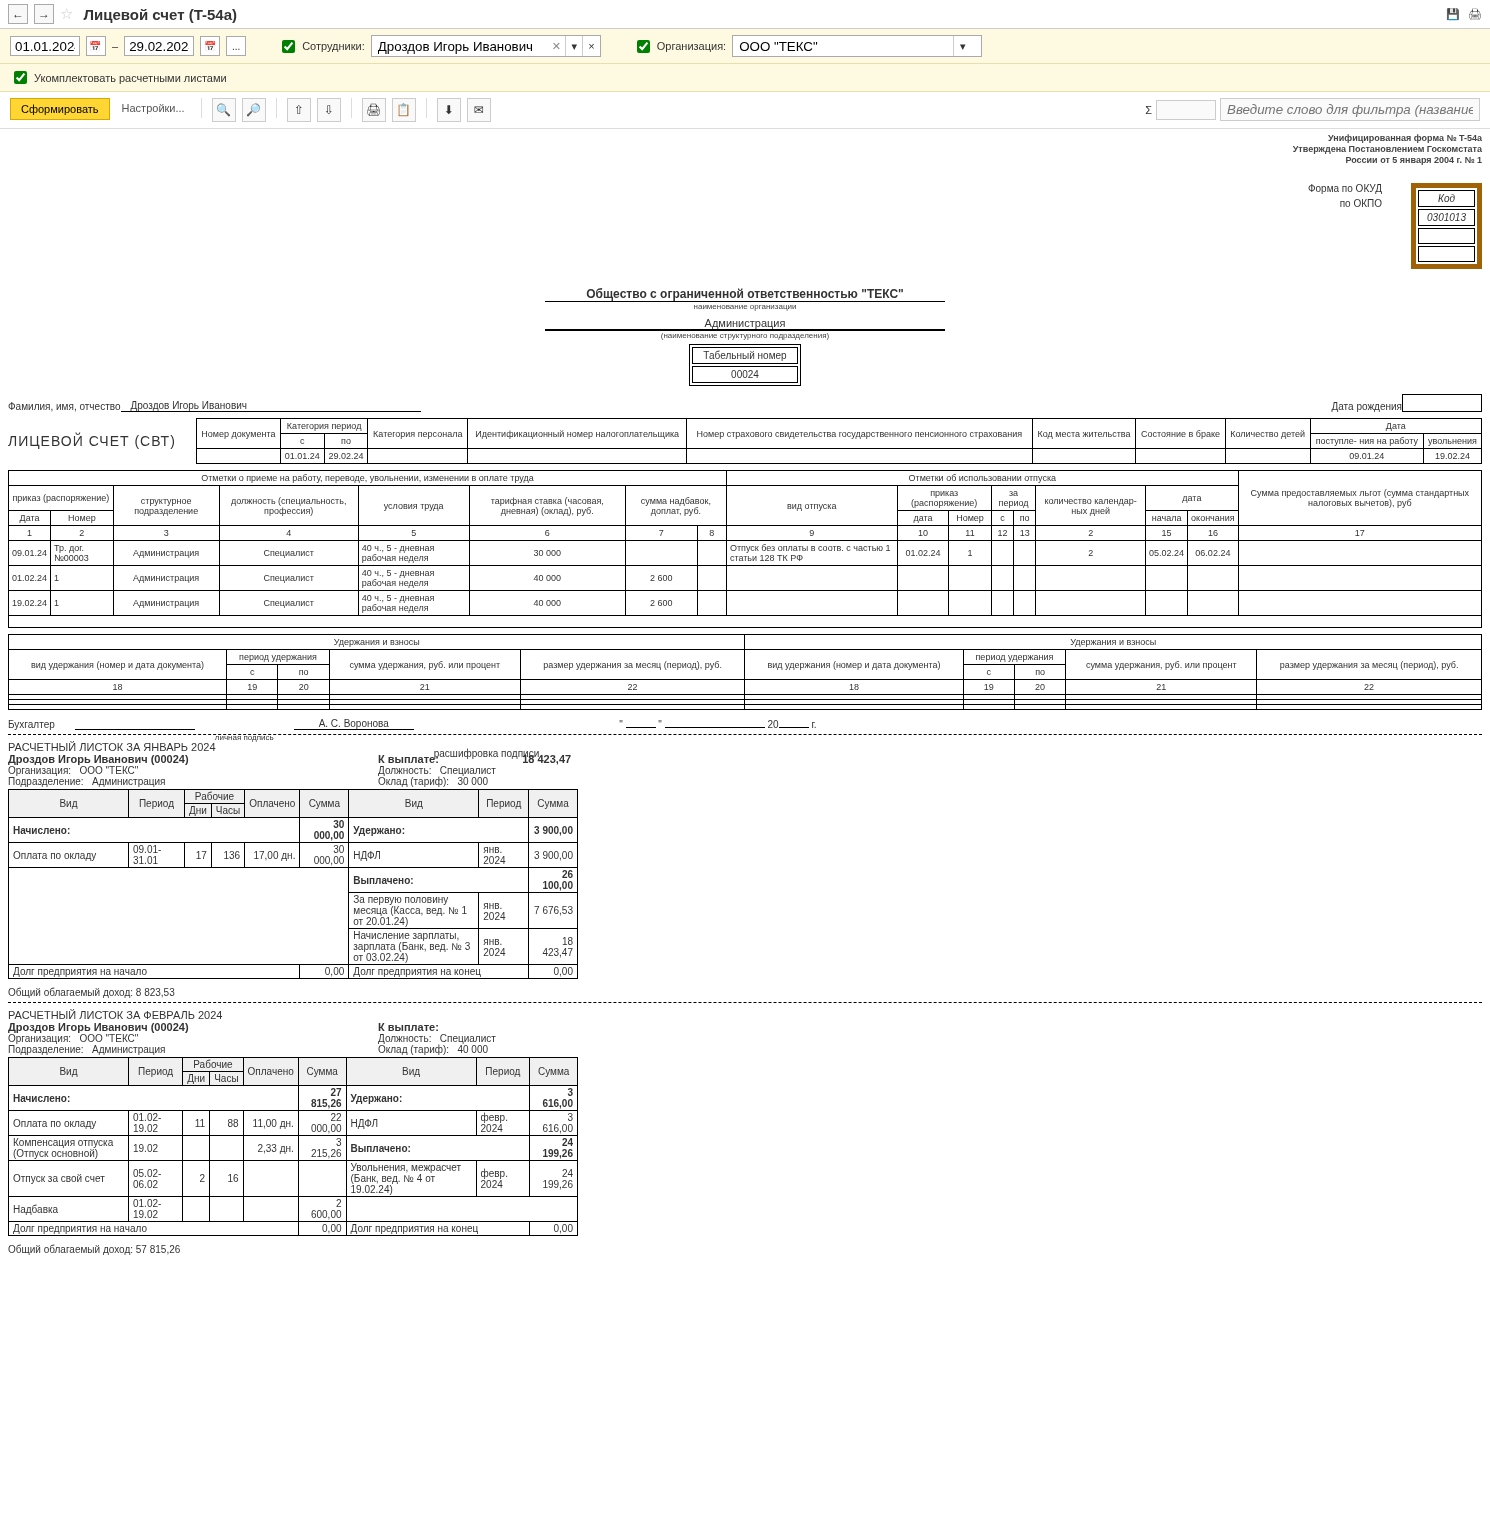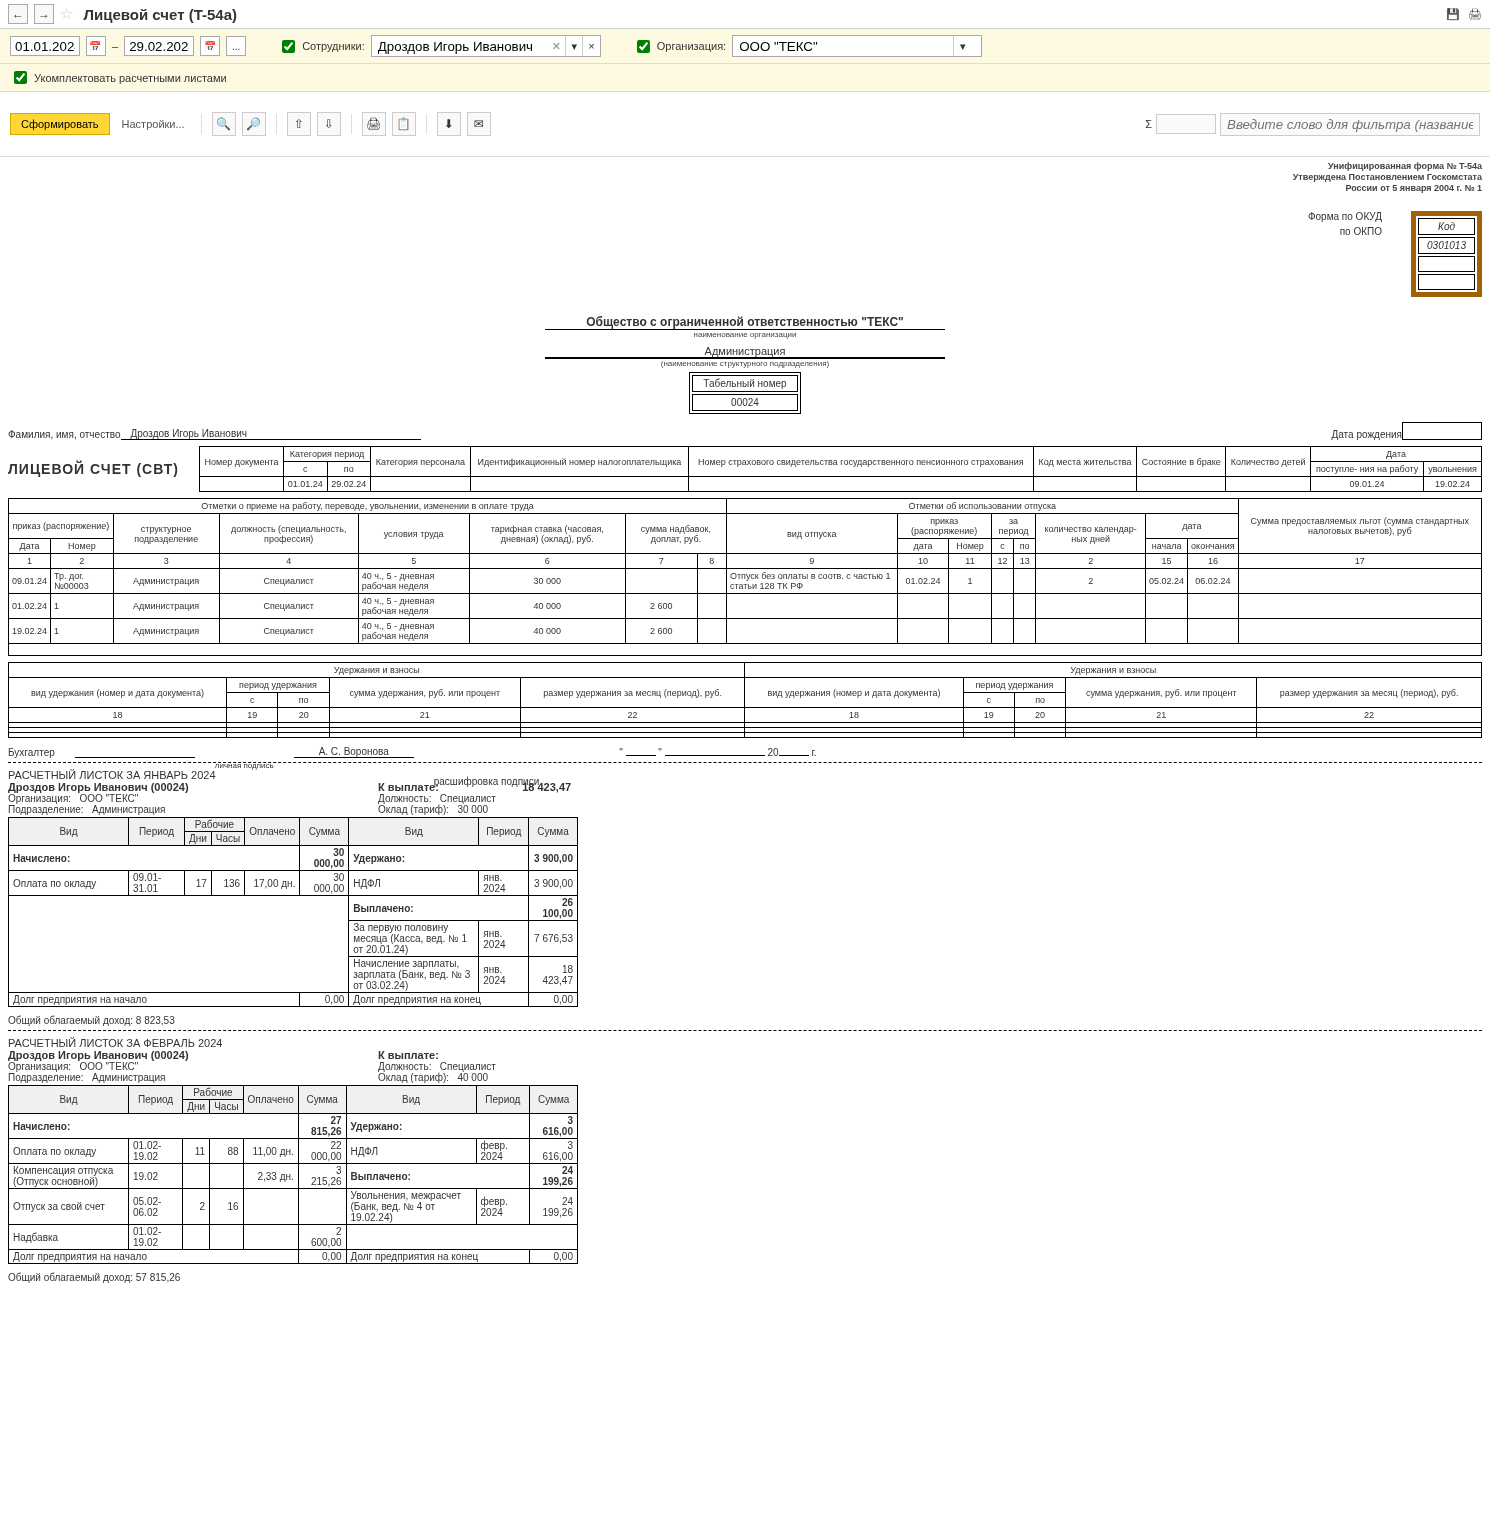--- a/index.html
+++ b/index.html
@@ -11,38 +11,38 @@
   .right-ico { margin-left:auto; display:flex; gap:8px; }
   .filterbar { background:#fef9e1; padding:6px 10px; display:flex; flex-wrap:wrap; align-items:center; gap:6px; border-bottom:1px solid #e8dfad; }
   .date-inp { width:70px; border:1px solid #aaa; padding:2px 4px; height:20px; }
   .cal-btn { width:20px; height:20px; border:1px solid #aaa; background:#fff; display:flex; align-items:center; justify-content:center; font-size:10px; cursor:pointer; }
   .chk { display:flex; align-items:center; gap:4px; }
   .chk input { accent-color:green; }
   .combo { display:flex; align-items:center; border:1px solid #aaa; background:#fff; height:22px; }
   .combo input { border:none; outline:none; padding:0 6px; height:20px; }
   .combo .x, .combo .dd { width:18px; text-align:center; border-left:1px solid #ccc; cursor:pointer; line-height:20px; }
   .filterbar2 { background:#fef9e1; padding:4px 10px; border-bottom:1px solid #e8dfad; }
-  .toolbar { padding:20px 10px; display:flex; align-items:center; gap:6px; border-bottom:1px solid #ddd; }
+  .toolbar { padding:6px 10px; display:flex; align-items:flex-start; gap:6px; border-bottom:1px solid #ddd; }
   .btn-yellow { background:#ffd633; border:1px solid #d6a800; padding:4px 10px; font-size:11px; cursor:pointer; }
   .btn-link { color:#555; cursor:pointer; padding:4px 6px; }
   .tb-btn { width:24px; height:24px; border:1px solid #ccc; background:#f9f9f9; display:flex; align-items:center; justify-content:center; cursor:pointer; font-size:12px; }
   .sep { width:1px; height:20px; background:#ddd; margin:0 4px; }
   .toolbar .search { margin-left:auto; display:flex; align-items:center; gap:4px; }
   .toolbar .search input { border:1px solid #ccc; padding:3px 6px; width:260px; background:#fafafa; color:#999; font-style:italic; }
   .doc { padding:4px 8px 20px 8px; }
   .small-right { text-align:right; font-size:9px; color:#444; line-height:1.2;font-weight:bold; }
   .codebox { float:right; border:5px solid #a16207;font-style:italic; }
   .codebox td { border:1px solid #000; padding:2px 8px; font-size:10px; text-align:center; }
   .org-line { text-align:center; font-weight:bold; font-size:12px; margin-top:18px; }
   .under { border-top:1px solid #000; font-size:8px; color:#444; text-align:center; }
   table.form { border-collapse:collapse; width:100%; font-size:9px; }
   table.form th, table.form td { border:1px solid #000; padding:2px 3px; text-align:center; vertical-align:middle; }
   table.form th { font-weight:normal; }
   .tleft { text-align:left !important; }
-  .big-title { font-size:14px; font-weight:bold; letter-spacing:1px; margin:10px 0; }
+  .big-title { font-size:14px; font-weight:normal; letter-spacing:1px; margin:10px 0; }
   hr.dash { border:none; border-top:1px dashed #000; margin:4px 0; }
   .slip-title { font-size:11px; margin-top:6px; }
   .slip-head { display:flex; gap:30px; }
   .slip-col { font-size:10px; }
   .slip-col .bold { font-weight:bold; font-size:11px; }
   table.slip { border-collapse:collapse; font-size:10px; margin-top:2px; }
   table.slip th, table.slip td { border:1px solid #000; padding:1px 4px; }
   table.slip th { background:#f0f0f0; font-weight:normal; text-align:center; }
   table.slip td.num { text-align:right; }
   .row-bold td { font-weight:bold; }

